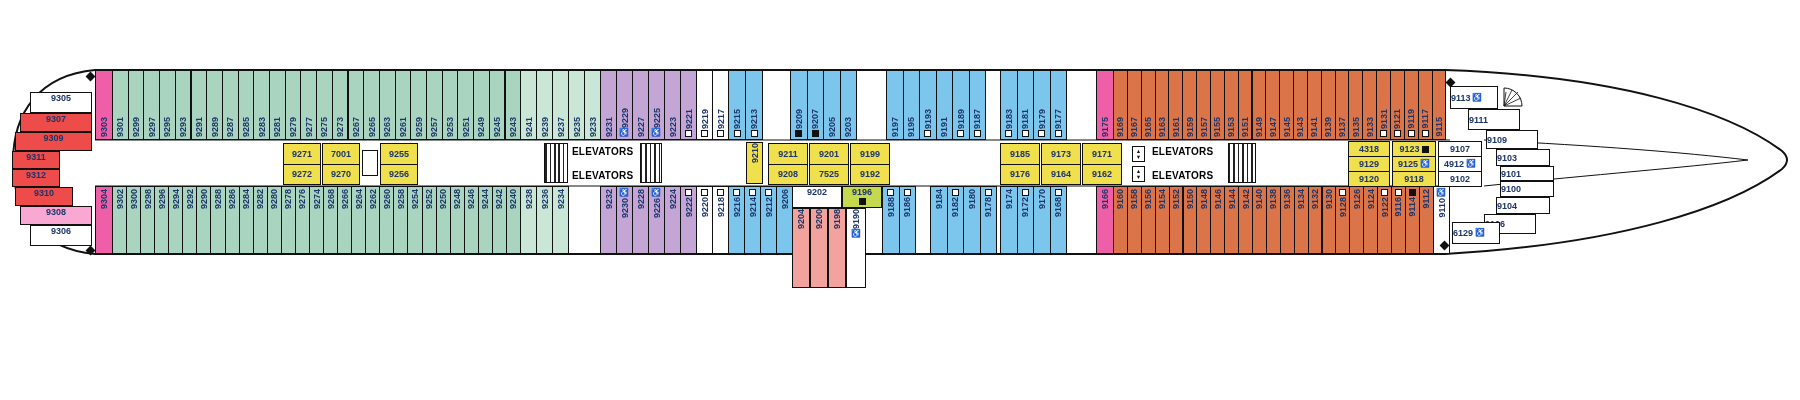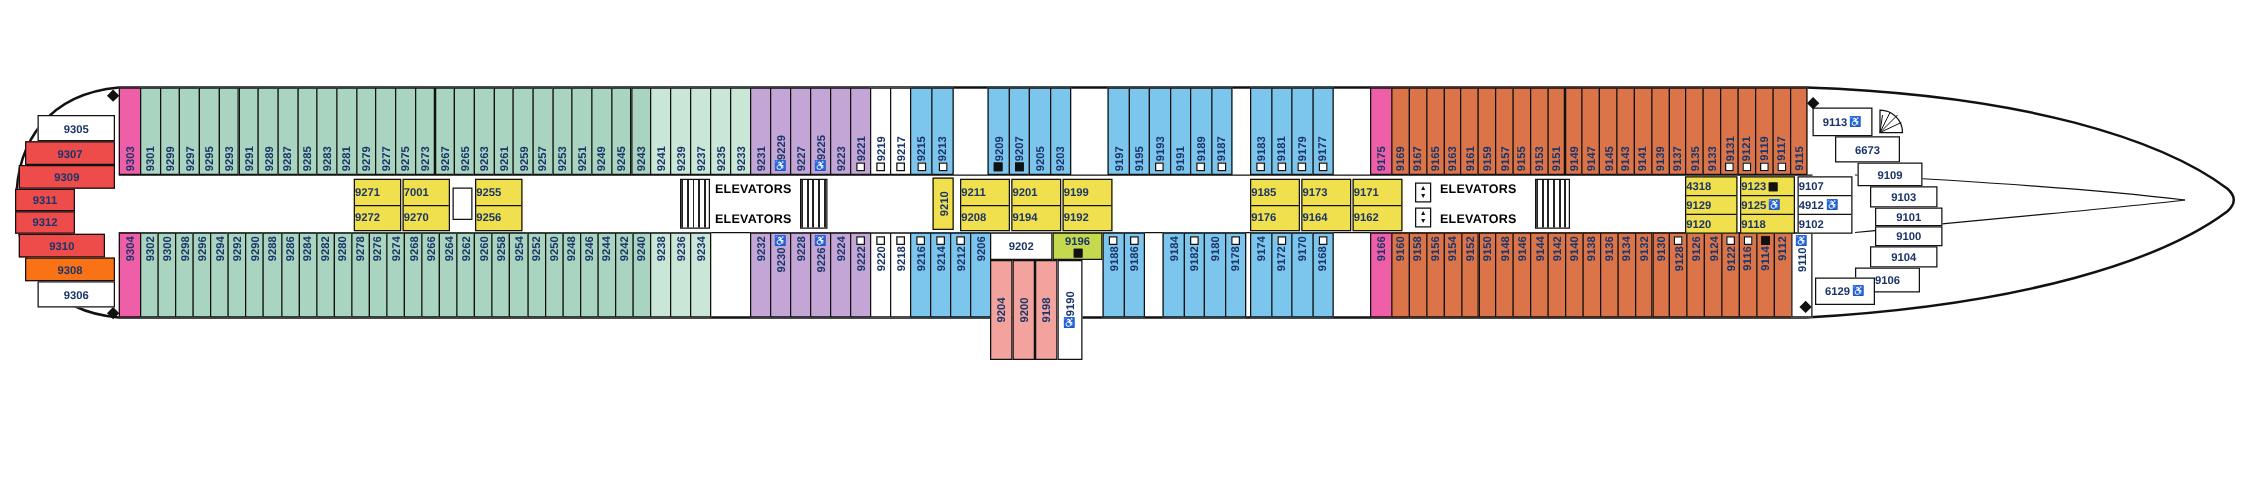--- a/index.html
+++ b/index.html
@@ -2,28 +2,28 @@
 <html><head>
 <meta charset="utf-8">
 <style>
   html,body{margin:0;padding:0}
   body{width:1800px;height:400px;background:#ffffff;font-family:"Liberation Sans",sans-serif;position:relative;overflow:hidden}
   #plan{position:absolute;left:0;top:0;width:1800px;height:400px}
   #hull-svg{position:absolute;left:0;top:0}
   .cabin{position:absolute;border:1px solid #111;display:flex;flex-direction:column;align-items:center;gap:1px;box-sizing:border-box}
   .rowtop{justify-content:flex-end;padding-bottom:2px}
   .rowbottom{justify-content:flex-start;padding-top:2px}
-  .cmid{justify-content:center}
+  .cmid{}
   .vnum{writing-mode:vertical-rl;transform:rotate(180deg);font-size:9px;font-weight:700;color:#1c3569;white-space:nowrap}
   .hnum{font-size:9px;font-weight:700;color:#1c3569;white-space:nowrap}
   .sq{width:5px;height:5px;border:1px solid #111;background:#fff;flex:none}
   .sqf{background:#111}
   .wc{font-size:8px;line-height:1;color:#111}
   .pairblock{position:absolute;border:1px solid #111;display:flex;flex-direction:column;box-sizing:border-box}
-  .pairblock .prow{flex:1;display:flex;align-items:center;justify-content:flex-start;gap:2px;border-top:1px solid #111}
+  .pairblock .prow{flex:1;display:flex;align-items:center;justify-content:center;gap:2px;border-top:1px solid #111}
   .pairblock .prow:first-child{border-top:none}
   .elevtext{position:absolute;font-size:10px;font-weight:700;color:#000;letter-spacing:.2px}
   .stairs{position:absolute;border:1px solid #111;background:repeating-linear-gradient(90deg,#222 0px,#222 1.5px,#fff 1.5px,#fff 4.5px);box-sizing:border-box}
   .diamond{position:absolute;width:7px;height:7px;background:#111;transform:rotate(45deg)}
   .elevicon{position:absolute;width:13px;height:16px;border:1px solid #111;background:#fff;display:flex;flex-direction:column;align-items:center;justify-content:center;font-size:5.5px;line-height:1.1;color:#111;box-sizing:border-box}
   .utilbox{position:absolute;border:1px solid #111;background:#fff;box-sizing:border-box}
 </style>
 </head>
 <body>
 
@@ -592,21 +592,21 @@
         </div>
         <div class="prow">
           <span class="hnum">9208</span>
         </div>
       </div>
       <div class="pairblock" style="left: 809px; top: 143px; width: 40px; height: 42px; background: rgb(241, 224, 78);">
         <div class="prow">
           <span class="hnum">9201</span>
         </div>
         <div class="prow">
-          <span class="hnum">9194</span>
+          <span class="hnum">7525</span>
         </div>
       </div>
       <div class="pairblock" style="left: 850px; top: 143px; width: 40px; height: 42px; background: rgb(241, 224, 78);">
         <div class="prow">
           <span class="hnum">9199</span>
         </div>
         <div class="prow">
           <span class="hnum">9192</span>
         </div>
       </div>
@@ -678,35 +678,35 @@
       </div>
       <div class="cabin cmid" style="left: 15px; top: 132px; width: 77px; height: 19px; background: rgb(238, 75, 75);">
         <span class="hnum">9309</span>
       </div>
       <div class="cabin cmid" style="left: 12px; top: 151px; width: 48px; height: 18px; background: rgb(238, 75, 75);">
         <span class="hnum">9311</span>
       </div>
       <div class="cabin cmid" style="left: 12px; top: 169px; width: 48px; height: 18px; background: rgb(238, 75, 75);">
         <span class="hnum">9312</span>
       </div>
-      <div class="cabin cmid" style="left: 15px; top: 187px; width: 69px; height: 19px; background: rgb(238, 75, 75);">
+      <div class="cabin cmid" style="left: 15px; top: 187px; width: 58px; height: 19px; background: rgb(238, 75, 75);">
         <span class="hnum">9310</span>
       </div>
-      <div class="cabin cmid" style="left: 20px; top: 206px; width: 72px; height: 19px; background: #f97316;">
+      <div class="cabin cmid" style="left: 20px; top: 206px; width: 72px; height: 19px; background: #f9a8d4;">
         <span class="hnum">9308</span>
       </div>
       <div class="cabin cmid" style="left: 30px; top: 225px; width: 62px; height: 21px; background: rgb(255, 255, 255);">
         <span class="hnum">9306</span>
       </div>
       <div class="cabin cmid" style="left: 1450px; top: 86px; width: 48px; height: 23px; background: rgb(255, 255, 255); flex-direction: row; gap: 2px;">
         <span class="hnum">9113</span>
         <span class="wc">♿</span>
       </div>
       <div class="cabin cmid" style="left: 1468px; top: 109px; width: 52px; height: 21px; background: rgb(255, 255, 255); flex-direction: row; gap: 2px;">
-        <span class="hnum">6673</span>
+        <span class="hnum">9111</span>
       </div>
       <div class="cabin cmid" style="left: 1486px; top: 130px; width: 52px; height: 19px; background: rgb(255, 255, 255); flex-direction: row; gap: 2px;">
         <span class="hnum">9109</span>
       </div>
       <div class="cabin cmid" style="left: 1496px; top: 149px; width: 54px; height: 17px; background: rgb(255, 255, 255); flex-direction: row; gap: 2px;">
         <span class="hnum">9103</span>
       </div>
       <div class="cabin cmid" style="left: 1500px; top: 166px; width: 54px; height: 15px; background: rgb(255, 255, 255); flex-direction: row; gap: 2px;">
         <span class="hnum">9101</span>
       </div>

